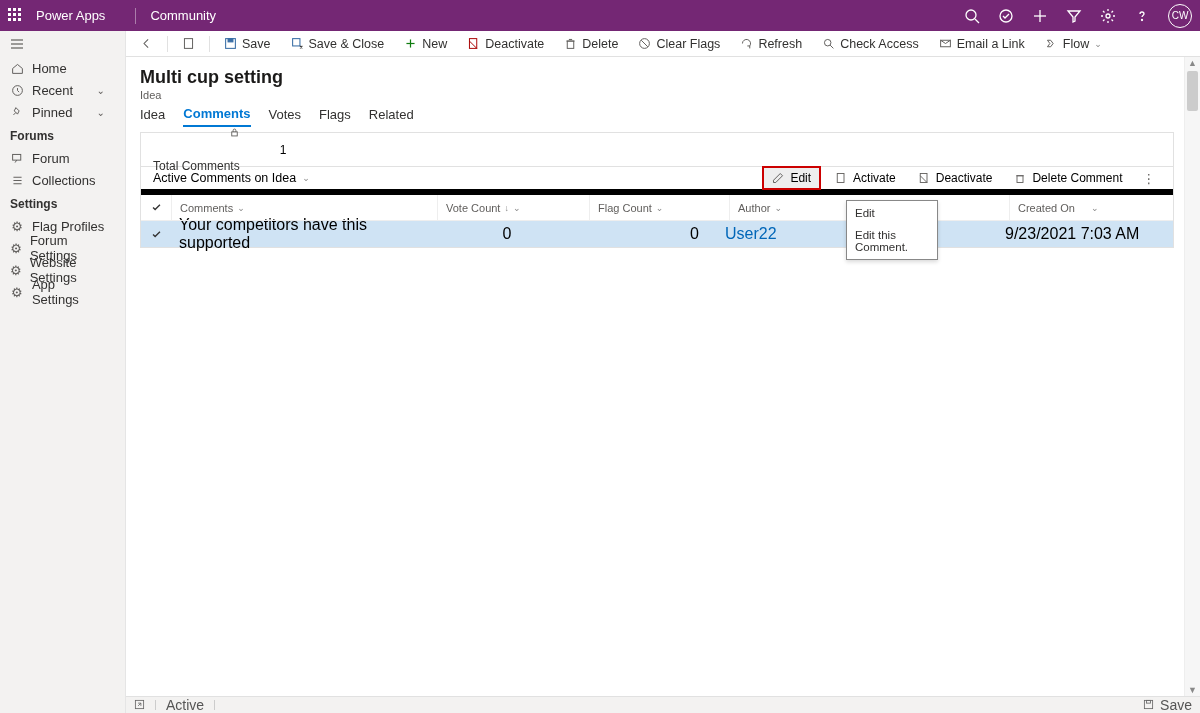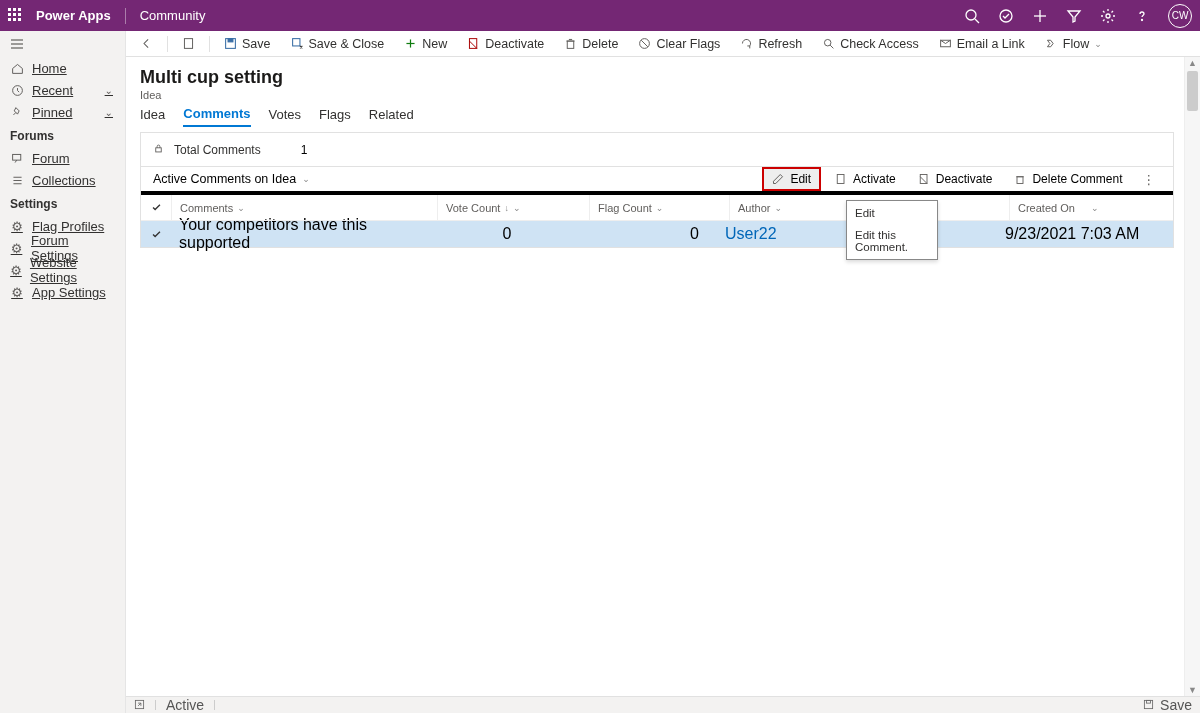--- a/index.html
+++ b/index.html
@@ -2,30 +2,30 @@
 <html><head>
 <meta charset="utf-8">
 <style>
 * { box-sizing: border-box; margin: 0; padding: 0; font-family: "Segoe UI", Arial, sans-serif; }
 body { width: 1200px; height: 713px; background: #fff; overflow: hidden; position: relative; }
 
 
 .topbar { height: 31px; background: #742774; color: #fff; display: flex; align-items: center; padding: 0 8px; font-size: 13px; }
 .topbar .waffle { width: 16px; height: 16px; display: grid; grid-template-columns: repeat(3,3px); grid-template-rows: repeat(3,3px); gap: 2px; margin-right: 12px; cursor:pointer;}
 .topbar .waffle span { background: #fff; width:3px; height:3px; }
-.topbar .brand { font-weight: 700; margin-right: 14px; }
+.topbar .brand { font-weight: 400; margin-right: 30px; }
 .topbar .divider { width:1px; height: 16px; background: rgba(255,255,255,0.4); margin-right: 14px; }
 .topbar .right { margin-left: auto; display: flex; align-items: center; gap: 18px; }
 .topbar .ticon { width:16px; height:16px; display:flex; align-items:center; justify-content:center; cursor:pointer; }
 .topbar .avatar { width:24px; height:24px; border:1px solid #fff; border-radius:50%; display:flex; align-items:center; justify-content:center; font-size:10px; cursor:pointer;}
 
 
 .leftnav { position:absolute; top:31px; left:0; width:126px; height:682px; background:#f3f2f1; border-right:1px solid #e5e5e5; font-size:13px; color:#323130; }
 .leftnav .hamburger { height:26px; display:flex; align-items:center; padding-left:10px; cursor:pointer; color:#605e5c;}
-.leftnav .item { height:22px; display:flex; align-items:center; padding:0 12px 0 10px; cursor:pointer; gap:8px;text-decoration:underline; }
+.leftnav .item { height:22px; display:flex; align-items:center; padding:0 20px 0 10px; cursor:pointer; gap:8px; }
 .leftnav .ico { width:14px; color:#605e5c; display:flex; align-items:center; justify-content:center;}
 .leftnav .chev { margin-left:auto; color:#605e5c; font-size:10px;}
 .leftnav .group { font-weight:600; padding:6px 10px 4px; font-size:12px;}
 
 
 .cmdbar { position:absolute; top:31px; left:126px; right:0; height:26px; border-bottom:1px solid #e1e1e1; display:flex; align-items:center; font-size:12.5px; color:#323130; padding:0 6px; gap:4px;}
 .cmdbar .cbtn { display:flex; align-items:center; gap:5px; padding:0 8px; height:100%; cursor:pointer;}
 .cmdbar .sep { width:1px; height:16px; background:#e1e1e1; margin:0 2px;}
 .cmdbar svg { width:13px; height:13px; }
 
@@ -35,23 +35,23 @@
 .pagehead .sub { font-size:11px; color:#605e5c; margin-top:1px;}
 
 
 .tabs { position:absolute; top:100px; left:126px; right:0; height:28px; border-bottom:0; display:flex; gap:18px; padding:0 14px; font-size:13px; align-items:center;}
 .tabs .tab { cursor:pointer; padding:4px 0; color:#323130;}
 .tabs .tab.active { color:#0078d4; border-bottom:2px solid #0078d4; font-weight:600;}
 
 
 .panel { position:absolute; top:132px; left:140px; right:26px; border:1px solid #e1e1e1; }
 .panel .summary { height:34px; display:flex; align-items:center; padding:0 12px; font-size:12px; gap:10px; border-bottom:1px solid #e1e1e1;}
-.panel .summary .lockrow { display:flex; align-items:flex-end; gap:10px; color:#323130;}
+.panel .summary .lockrow { display:flex; align-items:flex-end; gap:18px; color:#323130;flex-direction:column;}
 .panel .summary .count { margin-left:30px;}
-.panel .subbar { height:28px; display:flex; padding:0 12px; font-size:12.5px; border-bottom:4px solid #000000;}
+.panel .subbar { height:28px; display:flex; padding:0 12px; font-size:12.5px; border-bottom:6px solid #000000;}
 .panel .subbar .viewname { display:flex; align-items:center; gap:6px; cursor:pointer;}
 .panel .subbar .actions { margin-left:auto; display:flex; align-items:center; gap:6px;}
 .panel .subbar .abtn { display:flex; align-items:center; gap:6px; padding:3px 8px; cursor:pointer; font-size:12px;}
 .panel .subbar .abtn.editbtn { background:#eeeeee; border:2px solid #cc0000; }
 .panel .subbar .dots { padding:0 6px; cursor:pointer; color:#605e5c;}
 
 
 .gridhead { height:26px; display:flex; align-items:center; font-size:11px; color:#605e5c; border-bottom:1px solid #eeeeee; position:relative;}
 .gridhead .col { padding:0 8px; display:flex; align-items:center; gap:4px; border-left:1px solid #eee; height:100%; }
 .gridhead .col:first-child { border-left:none; }

